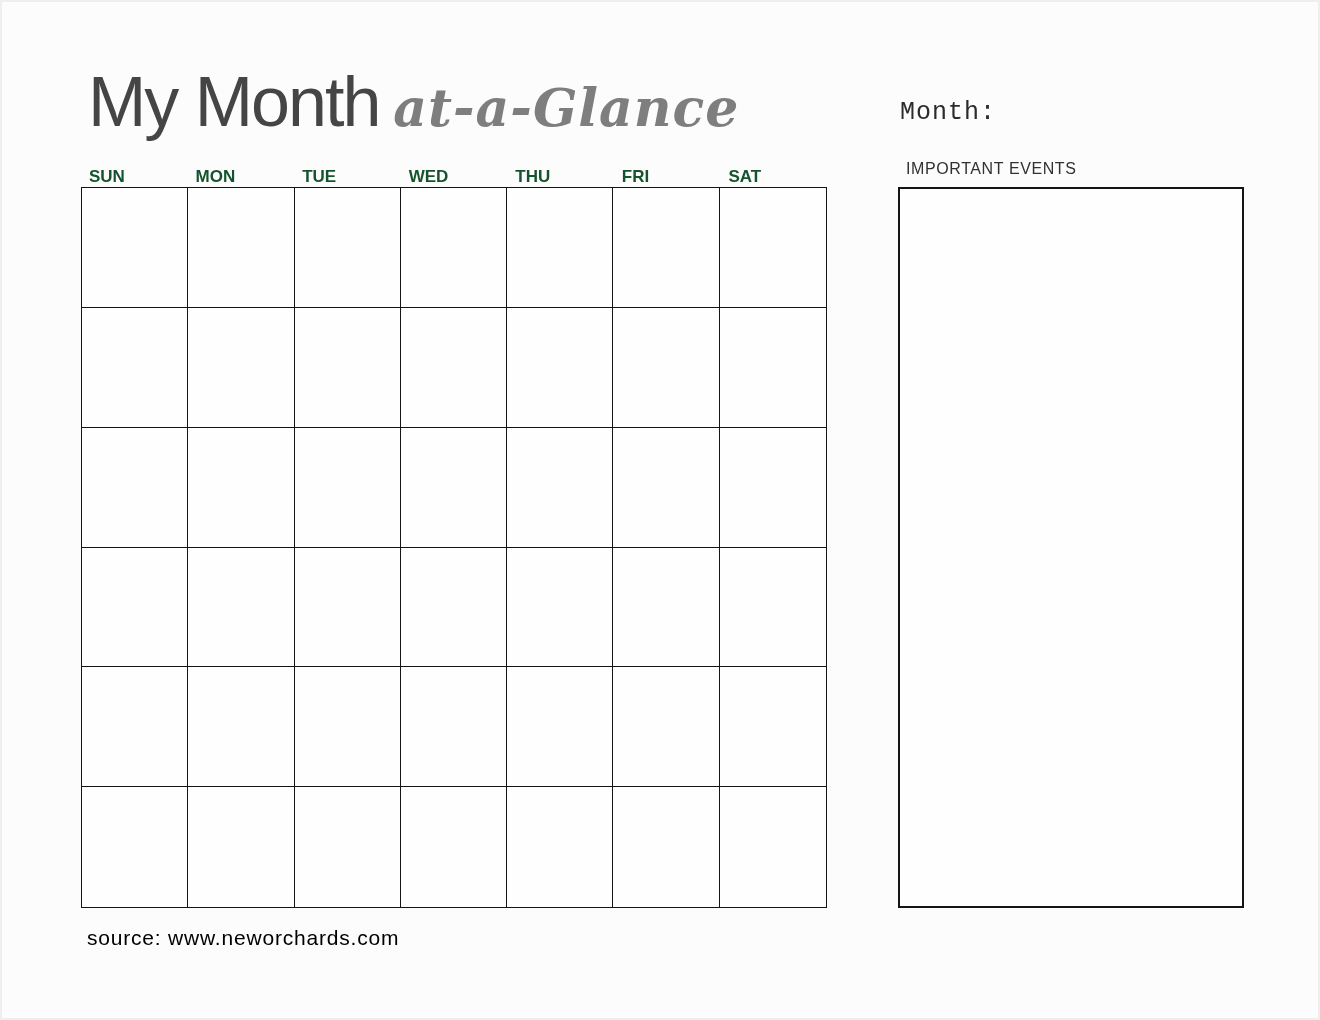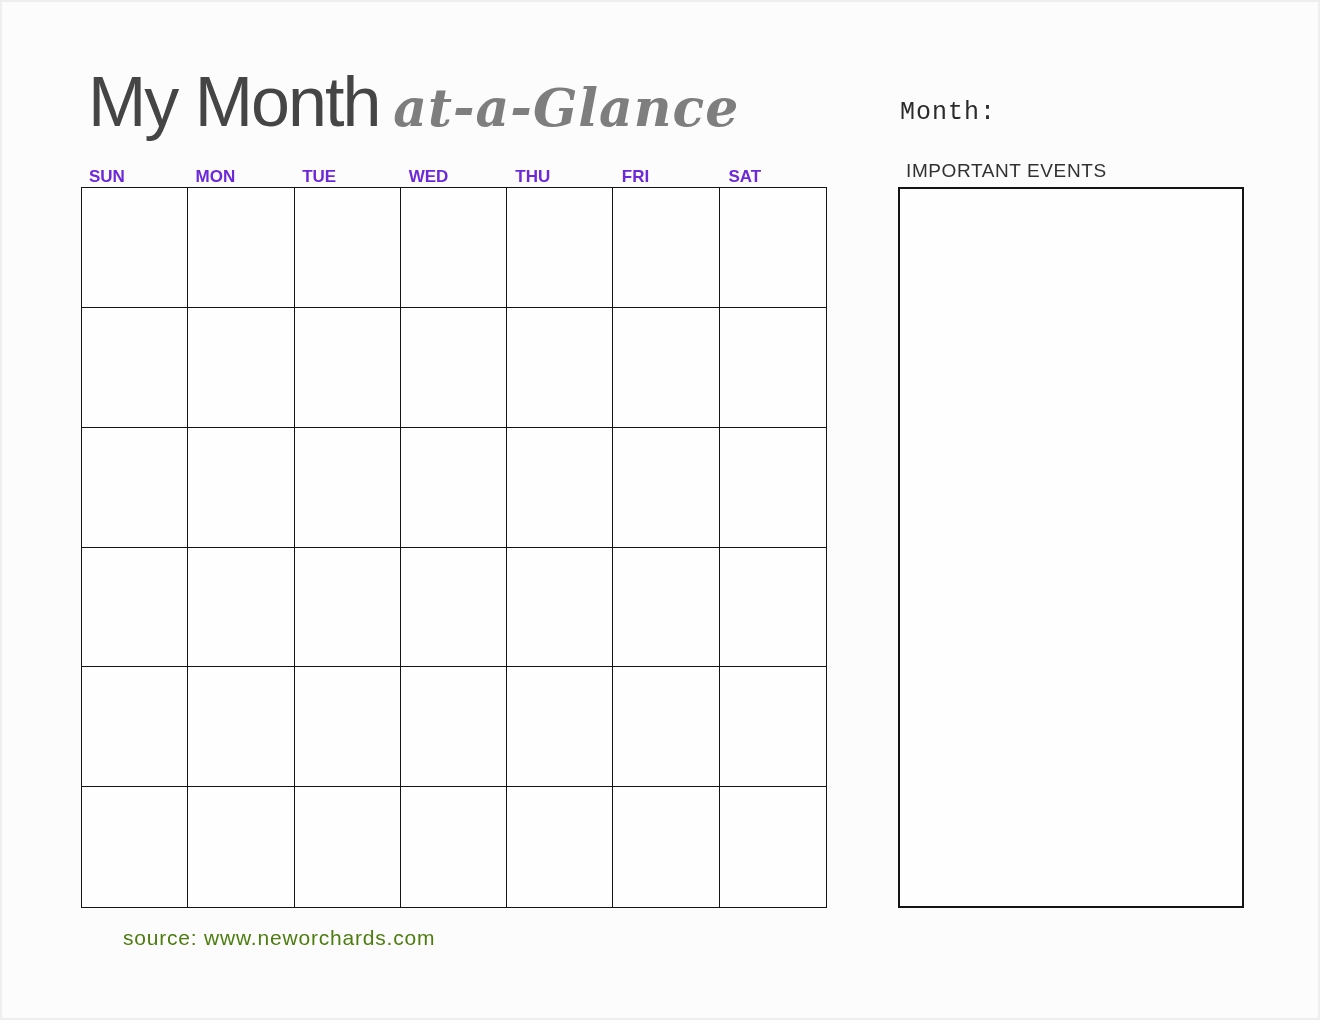--- a/index.html
+++ b/index.html
@@ -58,21 +58,21 @@
     left: 79px;
     top: 157px;
     width: 746px;
     height: 28px;
     display: grid;
     grid-template-columns: repeat(7, 1fr);
   }
   .day-header {
     font-weight: bold;
     font-size: 17px;
-    color: #6d28d9;
+    color: #14532d;
     padding-left: 8px;
     align-self: end;
     letter-spacing: 0px;
   }
   .calendar-grid {
     position: absolute;
     left: 79px;
     top: 185px;
     width: 746px;
     height: 721px;
@@ -87,43 +87,42 @@
     border-bottom: 1px solid #141414;
   }
   .calendar-cell.last-col { border-right: none; }
   .calendar-cell.last-row { border-bottom: none; }
 
   
   .events-heading {
     position: absolute;
     left: 904px;
     top: 158px;
-    font-size: 19px;
+    font-size: 16px;
     letter-spacing: 0.6px;
     color: #313131;
   }
   .events-box {
     position: absolute;
     left: 896px;
     top: 185px;
     width: 346px;
     height: 721px;
     border: 2px solid #141414;
     background: #fefefe;
   }
 
   
   .source-text {
     position: absolute;
     left: 85px;
     top: 924px;
     font-size: 21px;
     letter-spacing: 0.8px;
-    color: #4d7c0f;
-    margin-left: 36px;
+    color: #000000;
   }
 </style>
 </head>
 <body>
 
 <div class="page">
 
   <h1 class="title">
     <span class="title-main">My Month</span><span class="title-script">at-a-Glance</span>
   </h1>

